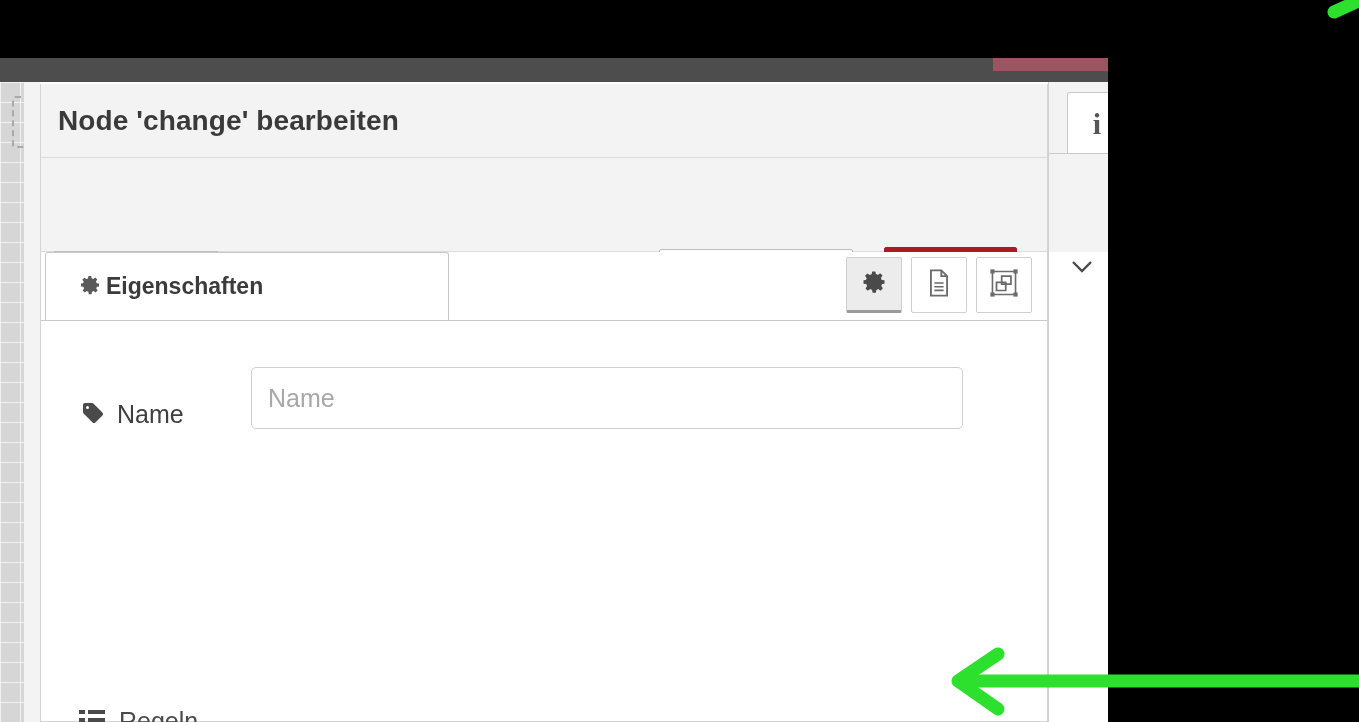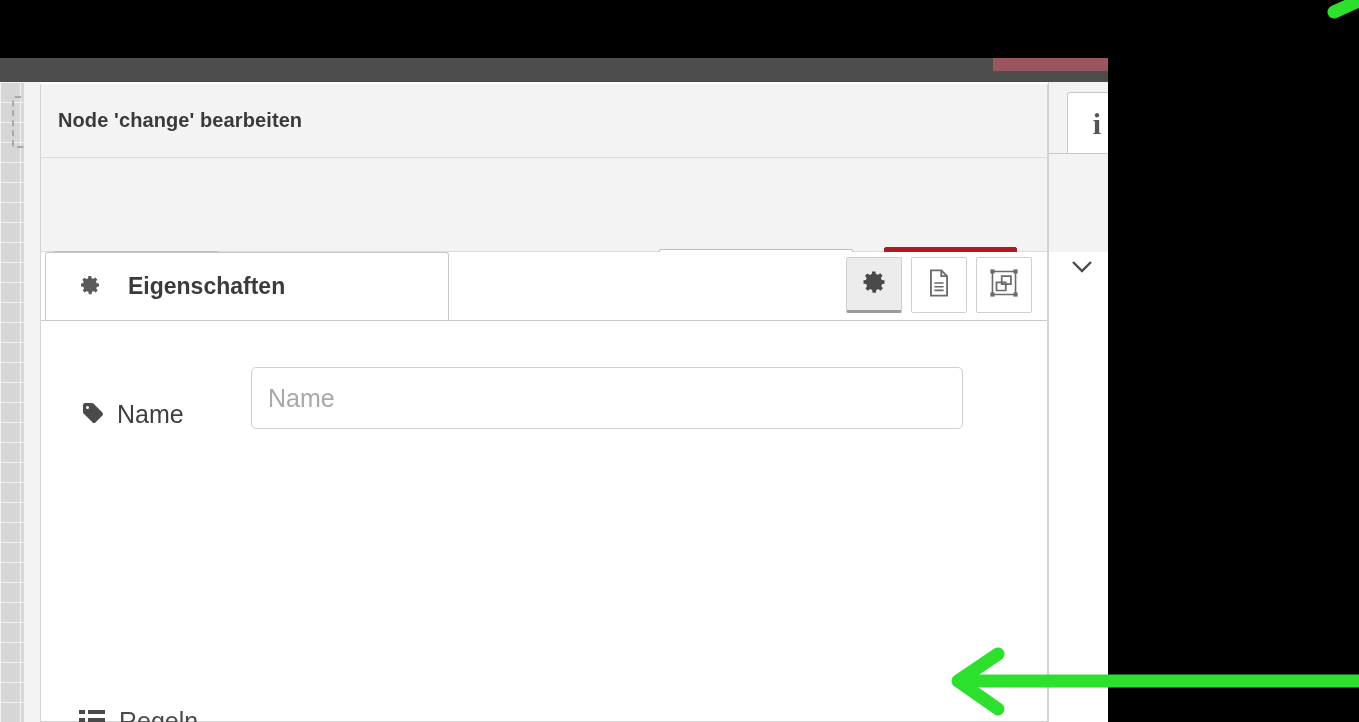--- a/index.html
+++ b/index.html
@@ -92,21 +92,21 @@
   }
   #dialog-titlebar {
     height: 74px;
     background: #f3f3f3;
     border-bottom: 1px solid #dcdcdc;
     display: flex;
     align-items: center;
     box-sizing: border-box;
   }
   #dialog-title {
-    font-size: 20px;
+    font-size: 28px;
     font-weight: bold;
     color: #3a3a3a;
     padding-left: 17px;
     letter-spacing: .1px;
   }
 
   #dialog-toolbar {
     height: 94px;
     background: #f3f3f3;
     border-bottom: 1px solid #dcdcdc;
@@ -161,21 +161,21 @@
     box-sizing: border-box;
     display: flex;
     align-items: center;
     padding-left: 32px;
     cursor: pointer;
   }
   #tab-properties-label {
     font-size: 23px;
     font-weight: bold;
     color: #3b3b3b;
-    margin-left: 26px;
+    margin-left: 4px;
   }
   .icon-btn {
     position: absolute;
     top: 5px;
     width: 56px; height: 56px;
     border: 1px solid #cfcfcf;
     border-radius: 2px;
     background: #ffffff;
     box-sizing: border-box;
     display: flex;

